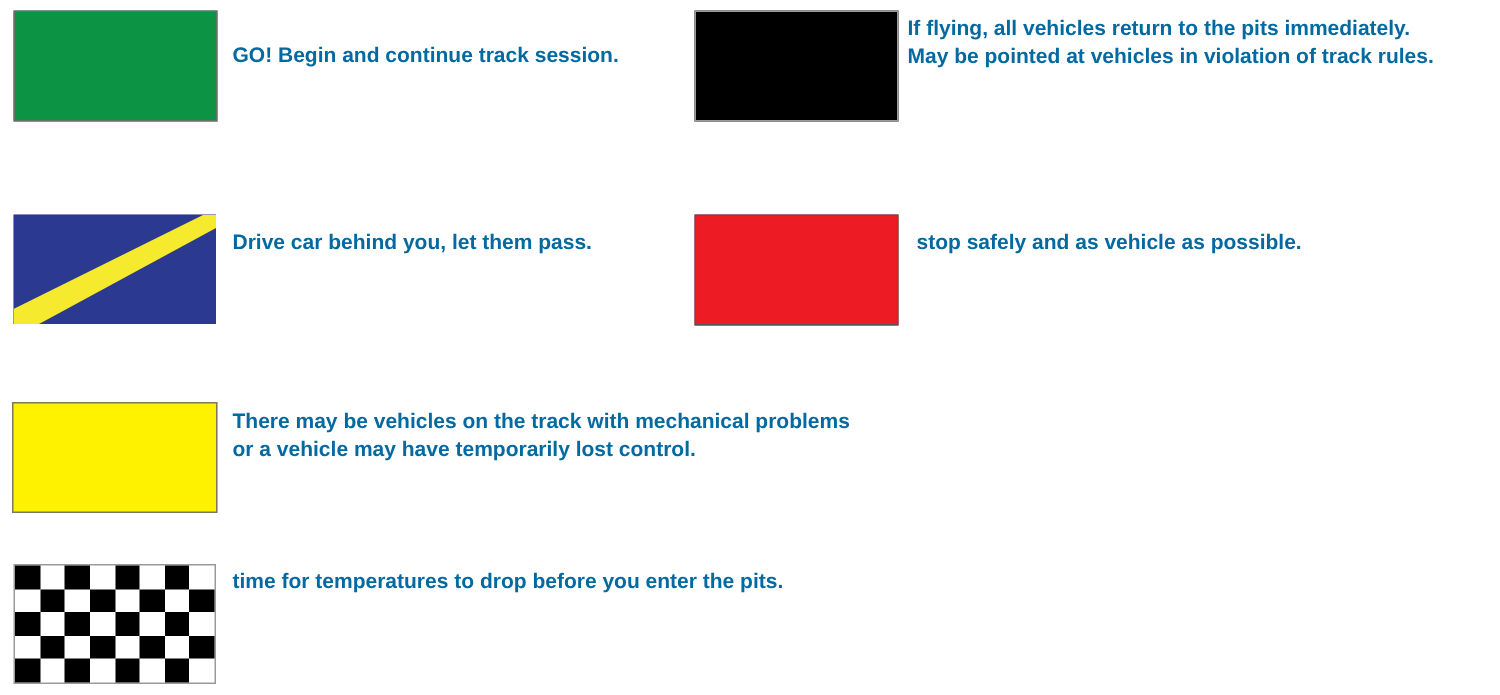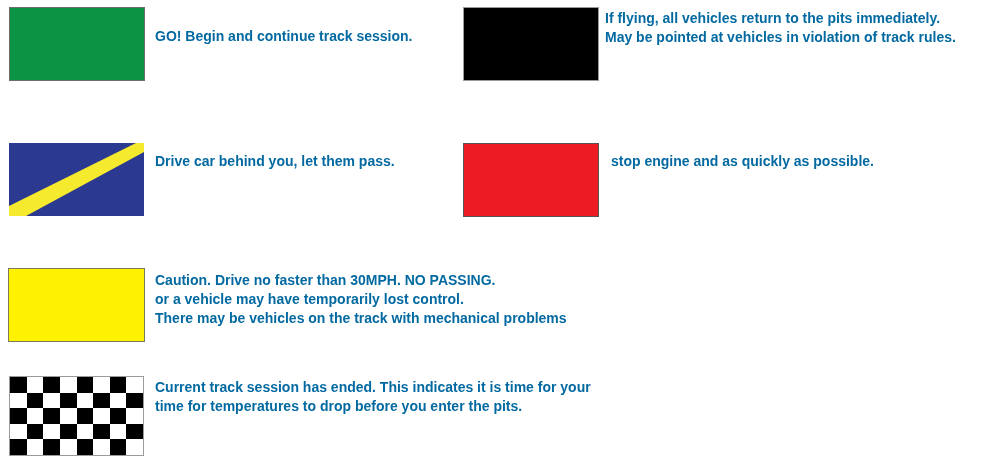--- a/index.html
+++ b/index.html
@@ -31,28 +31,27 @@
     <rect x="0" y="0" width="135" height="73" fill="#2b3990"></rect>
     <polygon points="0,63 127,0 135,0 135,9 17,73 0,73" fill="#f5ea2d"></polygon>
   </svg>
 </div>
 <div class="desc" style="left:155px; top:152px;">
   <span>Drive car behind you, let them pass.</span>
 </div>
 
 <div class="flag" style="left:463px; top:143px; width:136px; height:74px; background:#ed1c24; border-color:#555;"></div>
 <div class="desc" style="left:611px; top:152px;">
-  <span>stop engine and as quickly as possible.</span>
+  <span>stop safely and as vehicle as possible.</span>
 </div>
 
 <div class="flag" style="left:8px; top:268px; width:137px; height:74px; background:#fff200; border-color:#7a7a5a;"></div>
 <div class="desc" style="left:155px; top:271px;">
-  <span>Caution.  Drive no faster than 30MPH.  NO PASSING.</span>
+  <span>There may be vehicles on the track with mechanical problems</span>
   <span>or a vehicle may have temporarily lost control.</span>
-  <span>There may be vehicles on the track with mechanical problems</span>
 </div>
 
 <div class="flag checker" style="left:9px; top:376px; width:135px; height:80px;">
   <div class="b"></div>
     <div></div>
     <div class="b"></div>
     <div></div>
     <div class="b"></div>
     <div></div>
     <div class="b"></div>
@@ -84,15 +83,14 @@
   <div class="b"></div>
     <div></div>
     <div class="b"></div>
     <div></div>
     <div class="b"></div>
     <div></div>
     <div class="b"></div>
     <div></div>
 </div>
 <div class="desc" style="left:155px; top:378px;">
-  <span>Current track session has ended.  This indicates it is time for your</span>
   <span>time for temperatures to drop before you enter the pits.</span>
 </div>
 
 </body></html>

